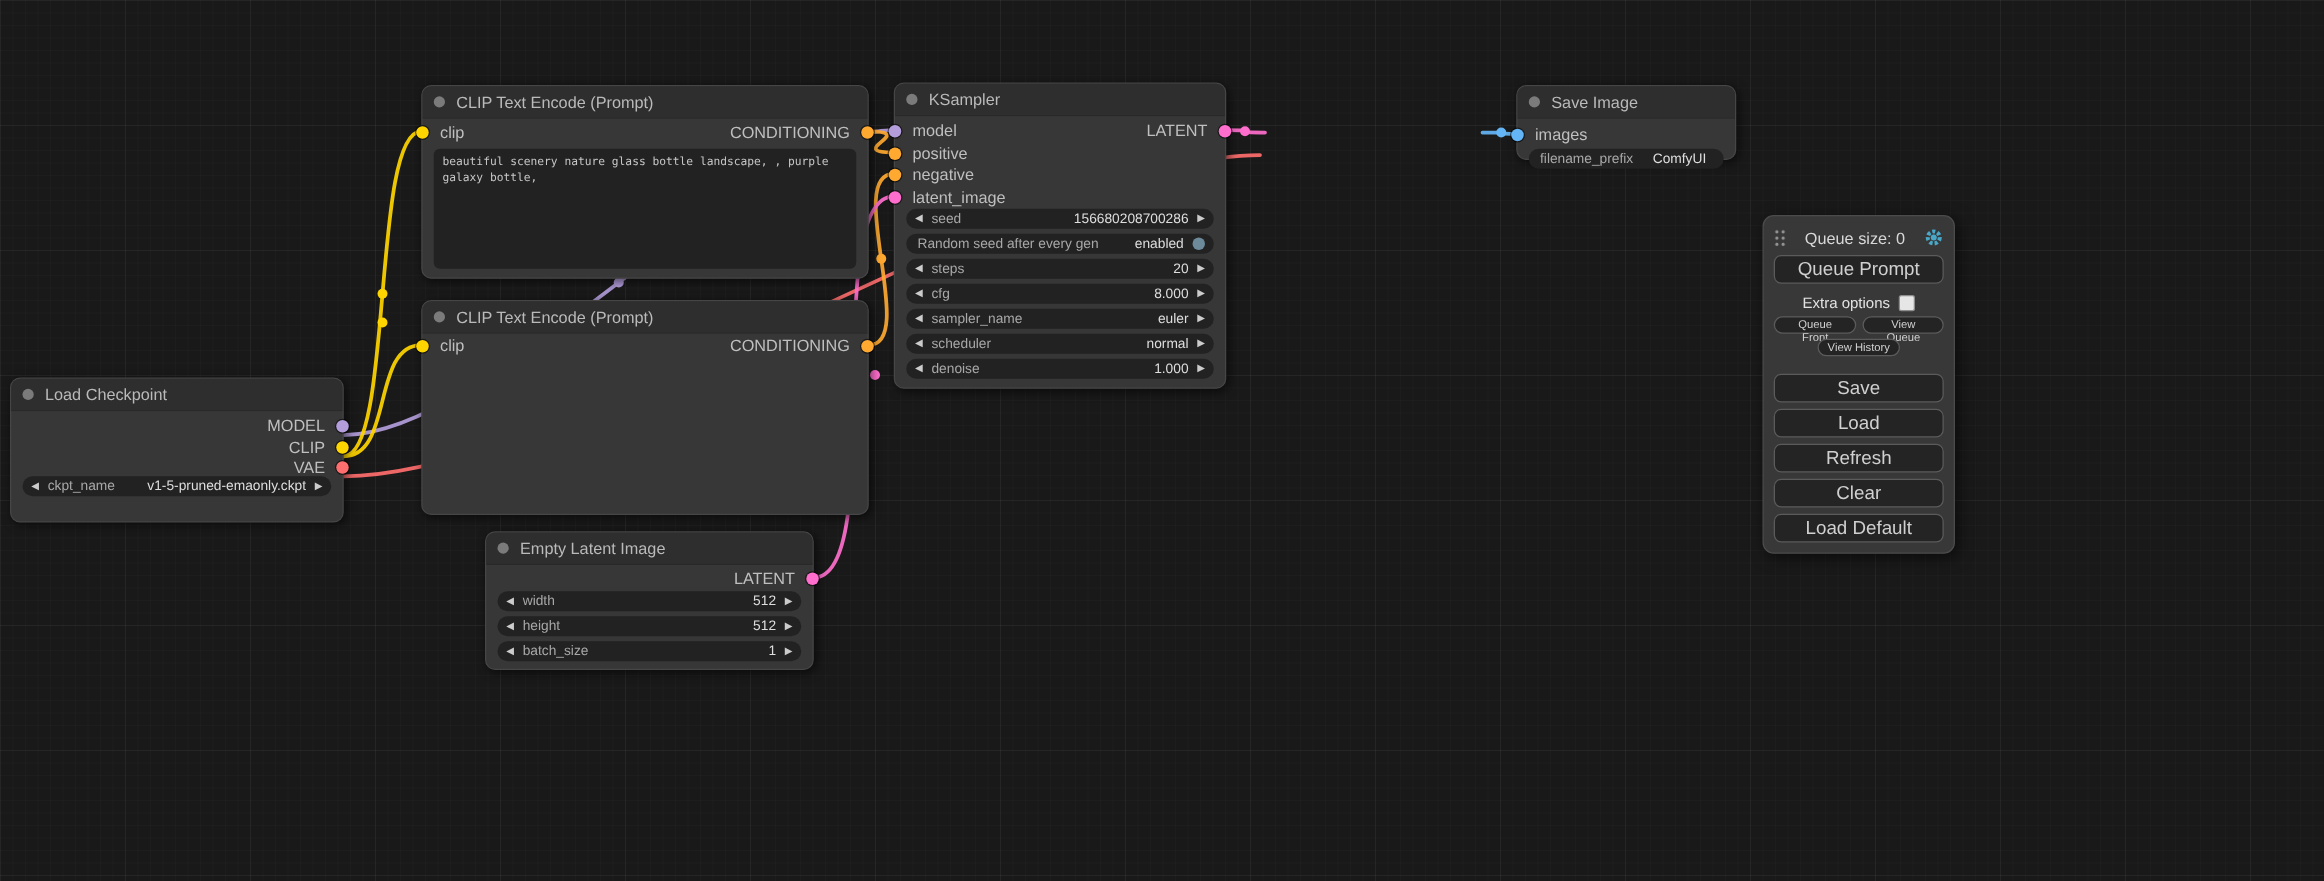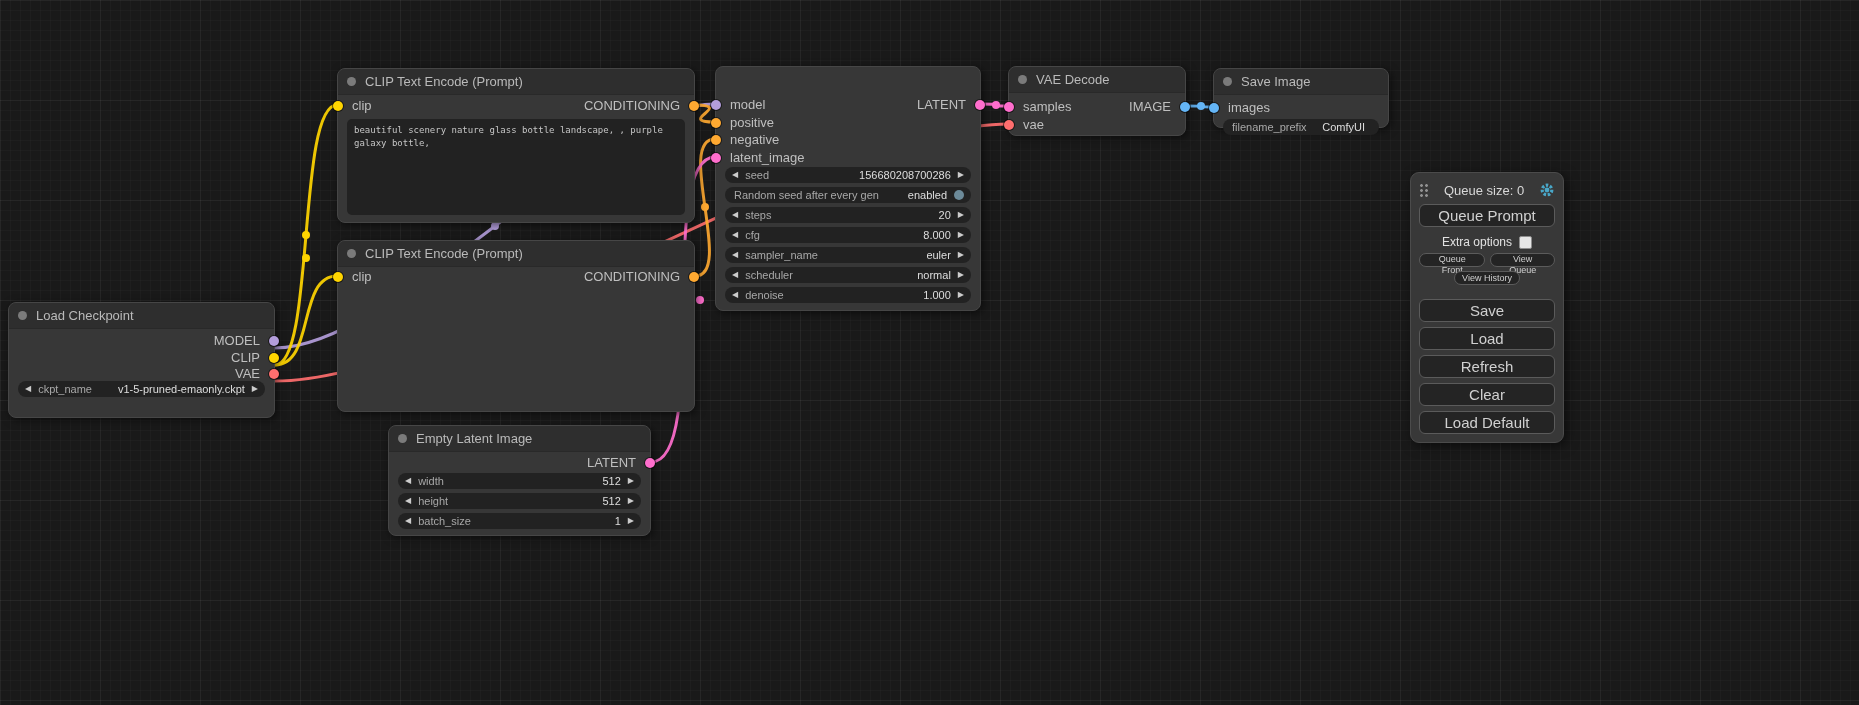--- a/index.html
+++ b/index.html
@@ -165,20 +165,24 @@
     </div>
     <div class="widget" style="top:87px">
       <span class="warrow">◀</span>
       <span class="wlabel">batch_size</span>
       <span class="wvalue">1</span>
       <span class="warrow">▶</span>
     </div>
   </div>
 
   <div class="node" style="left:715px;top:66px;width:266px;height:245px">
+    <div class="ntitle">
+      <span class="ndot"></span>
+      <span class="ntext">KSampler</span>
+    </div>
     <div class="srow in" style="top:30px"><span>model</span></div>
     <div class="srow in" style="top:48px"><span>positive</span></div>
     <div class="srow in" style="top:65px"><span>negative</span></div>
     <div class="srow in" style="top:83px"><span>latent_image</span></div>
     <div class="srow out" style="top:30px"><span>LATENT</span></div>
     <span class="pin" style="left: -5px; top: 33px; background: rgb(179, 157, 219);"></span>
     <span class="pin" style="left: -5px; top: 51px; background: rgb(255, 169, 49);"></span>
     <span class="pin" style="left: -5px; top: 68px; background: rgb(255, 169, 49);"></span>
     <span class="pin" style="left: -5px; top: 86px; background: rgb(255, 110, 205);"></span>
     <span class="pin" style="right: -5px; top: 33px; background: rgb(255, 110, 205);"></span>
@@ -219,32 +223,20 @@
       <span class="warrow">▶</span>
     </div>
     <div class="widget" style="top:220px">
       <span class="warrow">◀</span>
       <span class="wlabel">denoise</span>
       <span class="wvalue">1.000</span>
       <span class="warrow">▶</span>
     </div>
   </div>
 
-  <div class="node" style="left:1008px;top:66px;width:178px;height:70px">
-    <div class="ntitle">
-      <span class="ndot"></span>
-      <span class="ntext">VAE Decode</span>
-    </div>
-    <div class="srow in" style="top:32px"><span>samples</span></div>
-    <div class="srow in" style="top:50px"><span>vae</span></div>
-    <div class="srow out" style="top:32px"><span>IMAGE</span></div>
-    <span class="pin" style="left: -5px; top: 35px; background: rgb(255, 110, 205);"></span>
-    <span class="pin" style="left: -5px; top: 53px; background: rgb(255, 110, 110);"></span>
-    <span class="pin" style="right: -5px; top: 35px; background: rgb(100, 181, 246);"></span>
-  </div>
 
   <div class="node" style="left:1213px;top:68px;width:176px;height:60px">
     <div class="ntitle">
       <span class="ndot"></span>
       <span class="ntext">Save Image</span>
     </div>
     <div class="srow in" style="top:31px"><span>images</span></div>
     <span class="pin" style="left: -5px; top: 34px; background: rgb(100, 181, 246);"></span>
     <div class="widget plain" style="top:50px">
       <span class="wlabel">filename_prefix</span>

